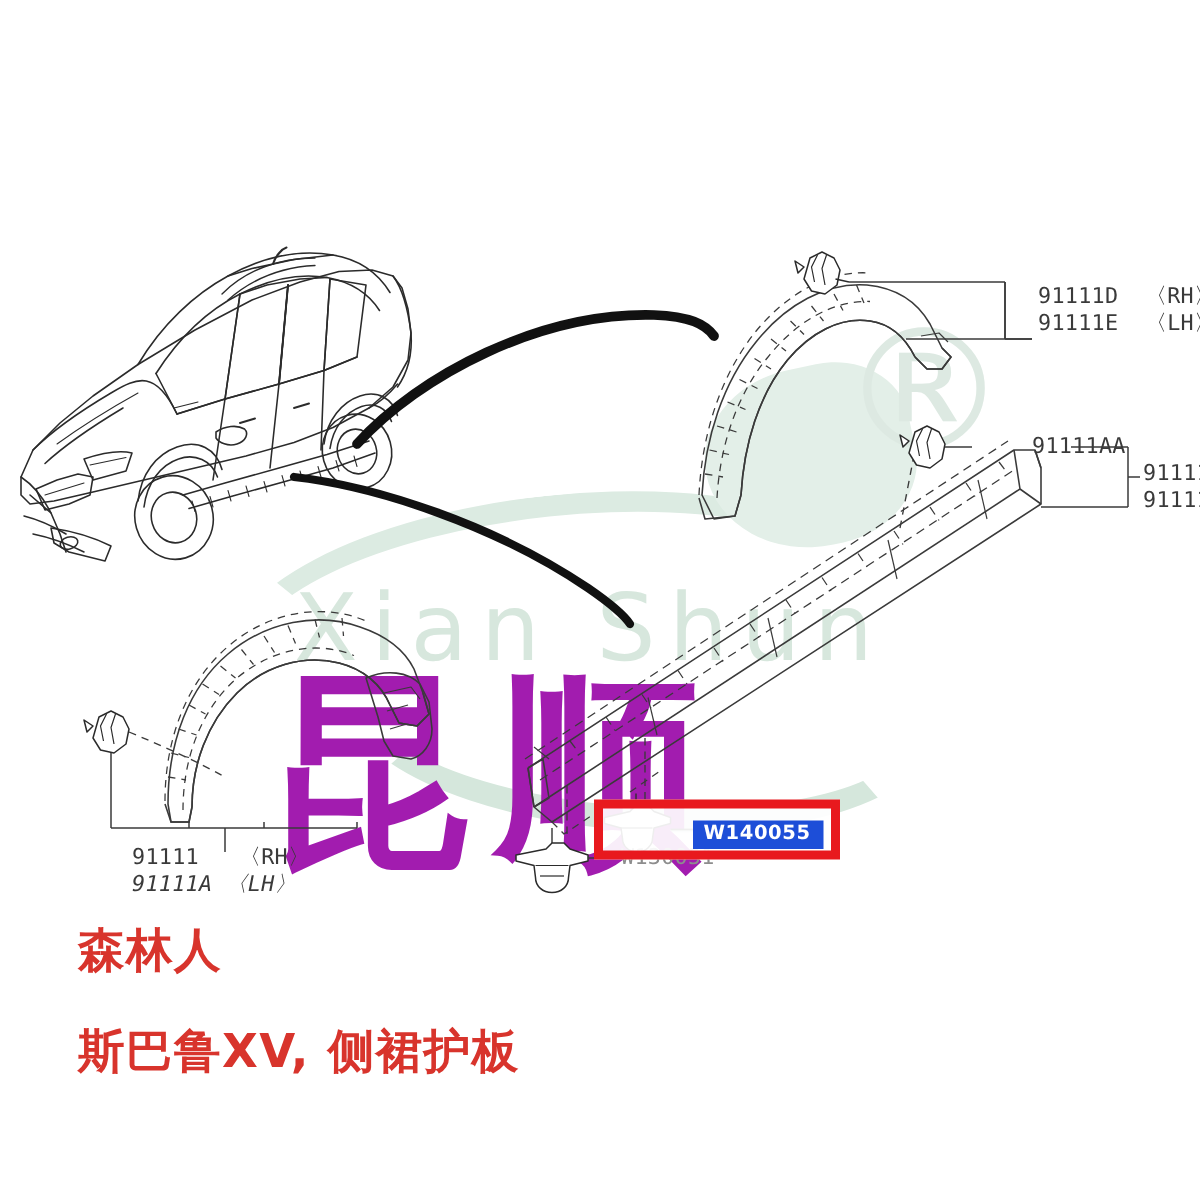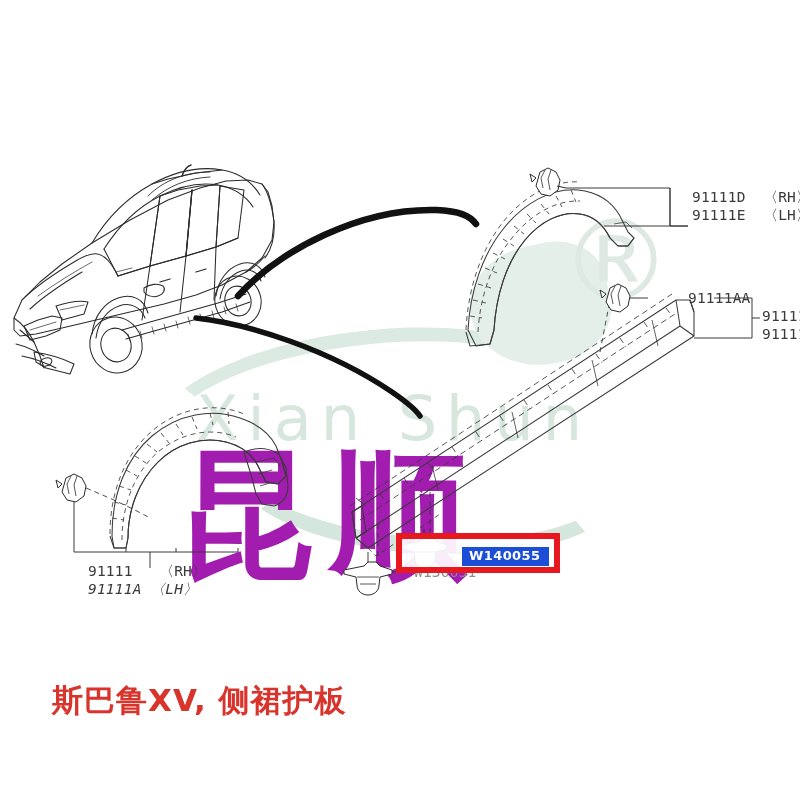--- a/index.html
+++ b/index.html
@@ -455,16 +455,17 @@
 
     <div class="part-label gray" style="left:414px; top:564px;">W130051</div>
   </div>
 
   <div class="layer" id="highlight-layer">
     <div id="highlight-box"></div>
     <div id="highlight-badge">W140055</div>
   </div>
 
   <div class="layer" id="caption-layer">
+    <div class="caption-line" id="caption-line-1">森林人</div>
     <div class="caption-line" id="caption-line-2">斯巴鲁XV, 侧裙护板</div>
   </div>
 
 </div>
 
 </body></html>

